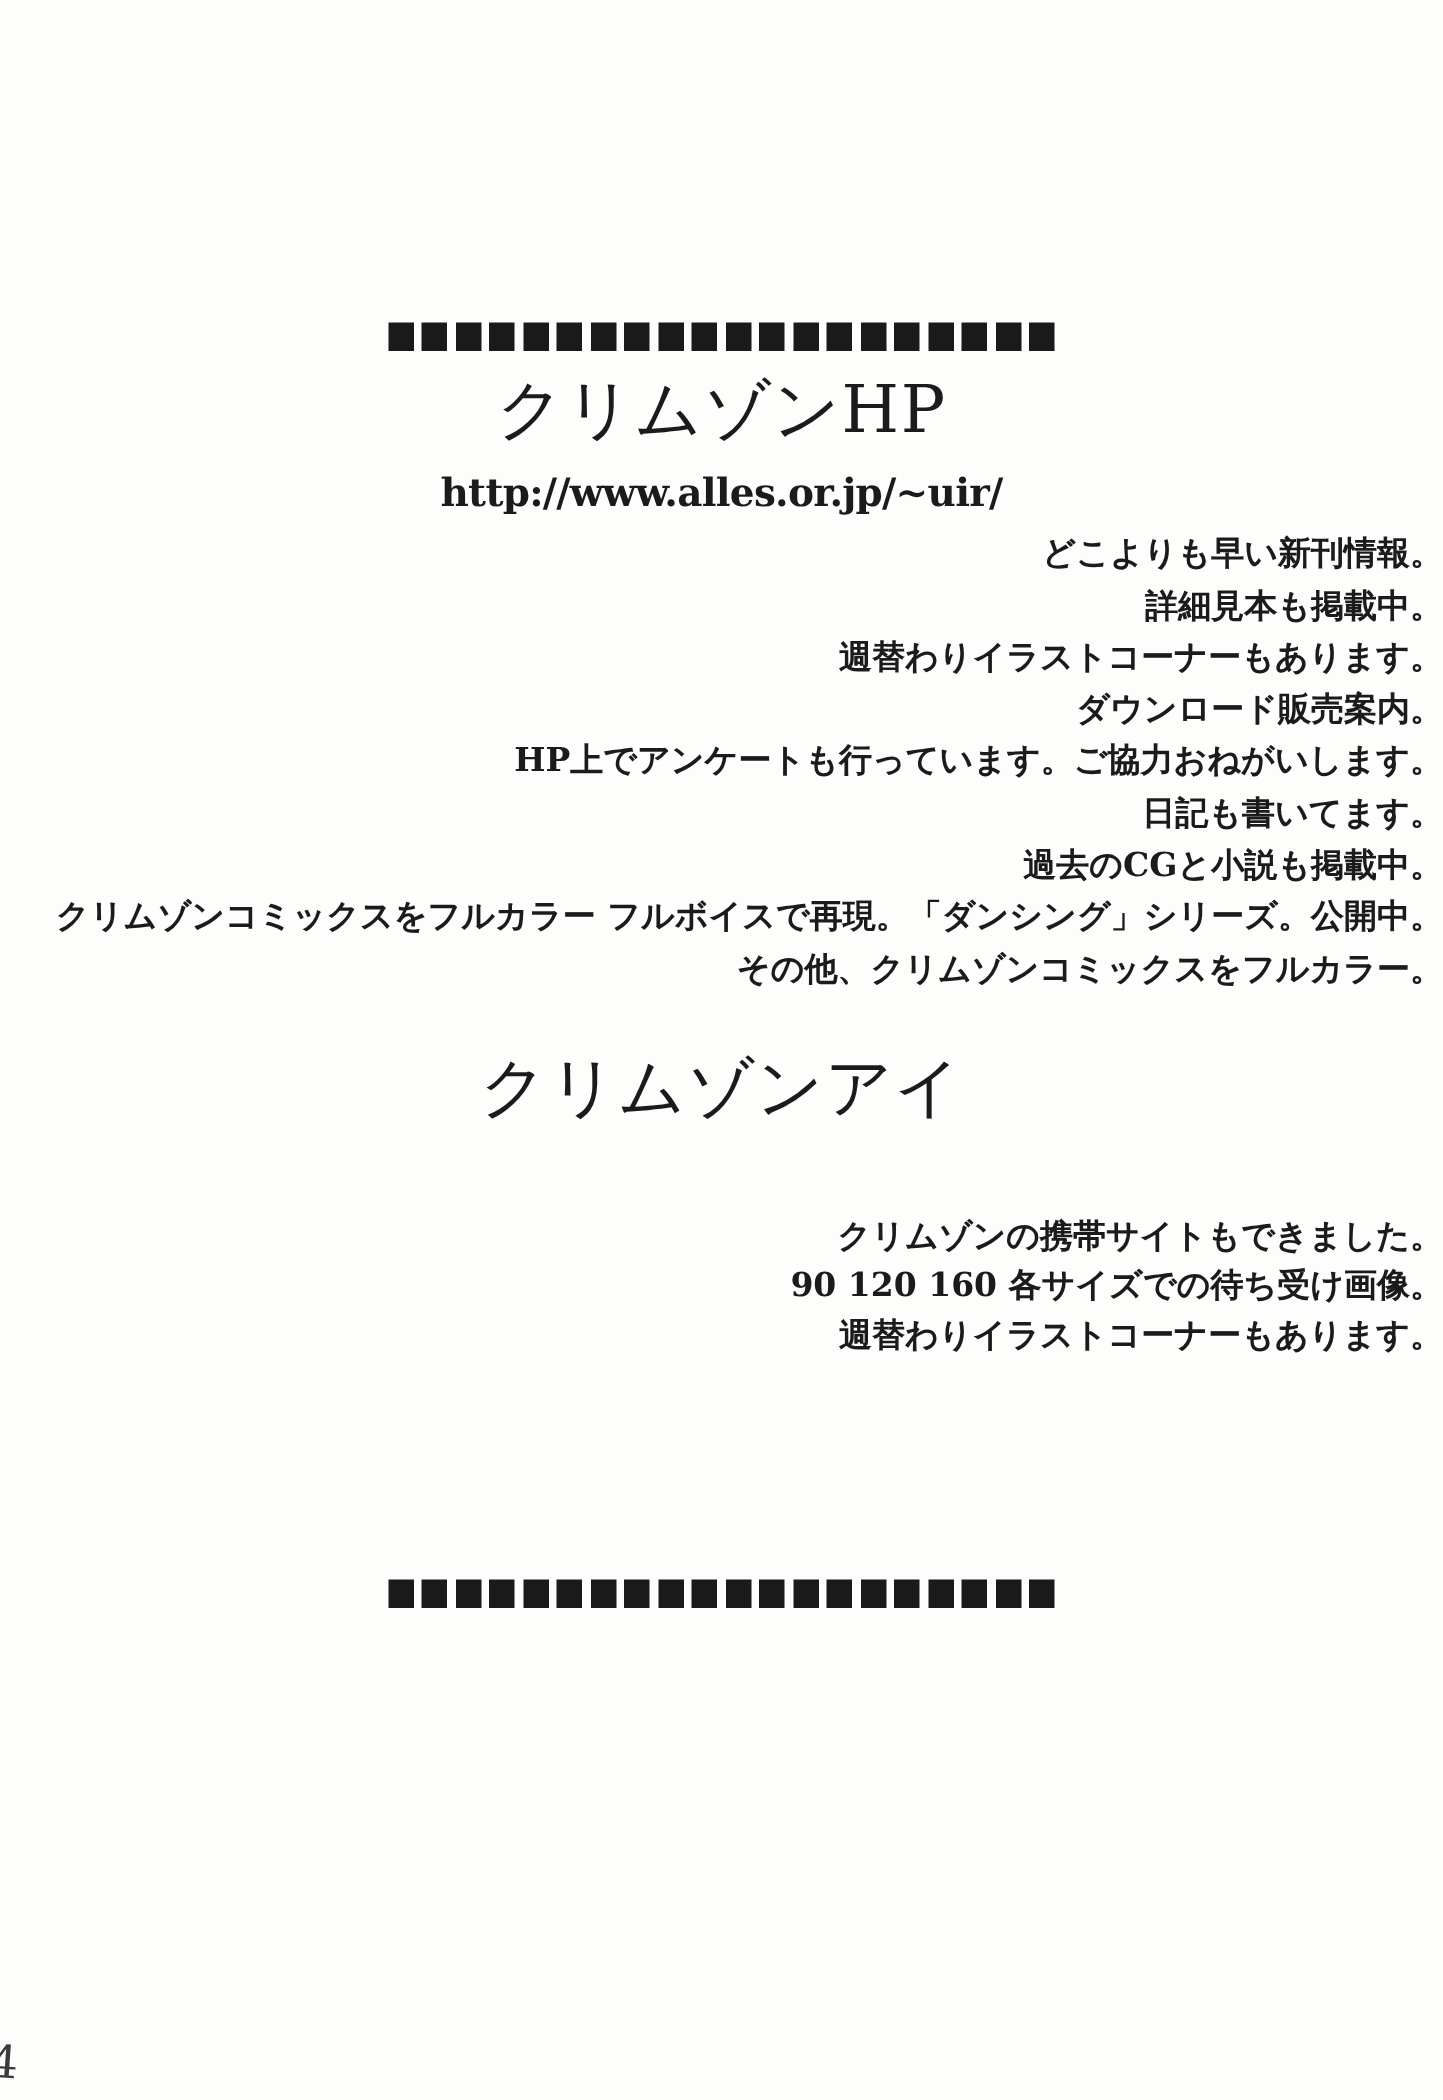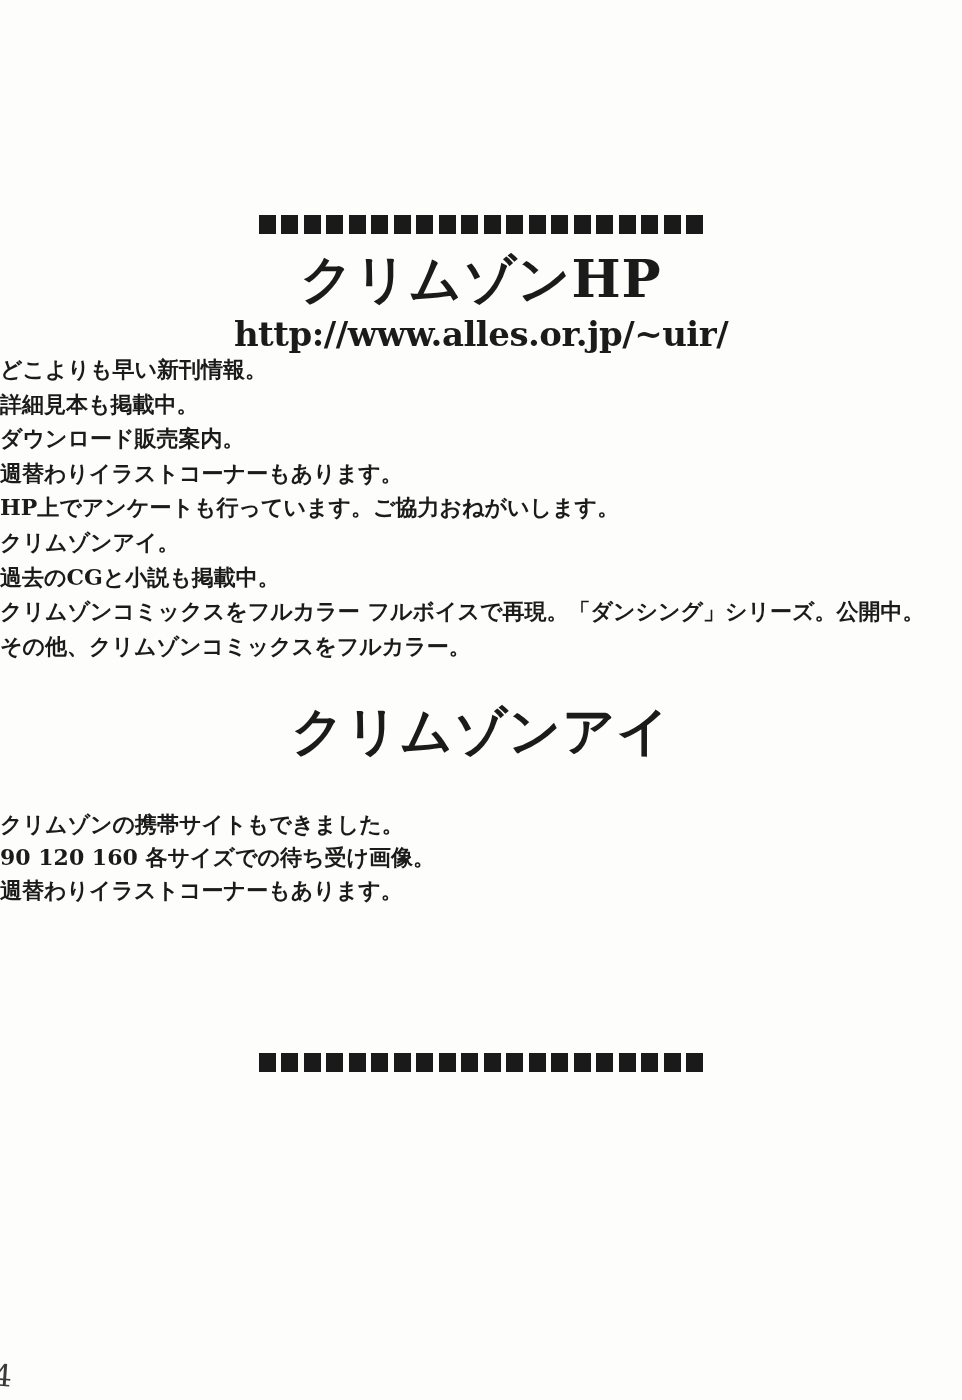--- a/index.html
+++ b/index.html
@@ -31,43 +31,43 @@
     background: #1a1a1a;
     flex: 0 0 auto;
   }
   .top-squares { top: 215px; }
   .bottom-squares { top: 1053px; }
   .section-title {
     position: absolute;
     left: 0;
     width: 100%;
     text-align: center;
-    font-weight: bold;
-    font-size: 52px;
+    font-weight: normal;
+    font-size: 44px;
     letter-spacing: 1px;
     line-height: 1.15;
   }
   .title-1 { top: 249px; }
   .title-2 { top: 701px; }
   .section-url {
     position: absolute;
     left: 0;
     width: 100%;
     text-align: center;
     font-weight: bold;
-    font-size: 34px;
+    font-size: 26px;
     letter-spacing: -0.5px;
   }
   .url-1 { top: 314px; }
   .url-2 { top: 772px; }
   .line-block {
     position: absolute;
     left: 0;
     width: 100%;
-    text-align: left;
+    text-align: right;
     font-weight: bold;
     font-size: 22px;
     line-height: 34.6px;
   }
   .lines-1 { top: 352px; }
   .lines-2 { top: 808px; line-height: 33px; }
   .page-number {
     position: absolute;
     left: -7px;
     top: 1358px;
@@ -105,24 +105,24 @@
       <span class="square"></span>
     </div>
 
   <div class="section-title title-1">クリムゾンHP</div>
 
   <div class="section-url url-1">http://www.alles.or.jp/~uir/</div>
 
   <div class="line-block lines-1">
       <div>どこよりも早い新刊情報。</div>
       <div>詳細見本も掲載中。</div>
+      <div>週替わりイラストコーナーもあります。</div>
       <div>ダウンロード販売案内。</div>
-      <div>週替わりイラストコーナーもあります。</div>
       <div>HP上でアンケートも行っています。ご協力おねがいします。</div>
-      <div>クリムゾンアイ。</div>
+      <div>日記も書いてます。</div>
       <div>過去のCGと小説も掲載中。</div>
       <div>クリムゾンコミックスをフルカラー フルボイスで再現。「ダンシング」シリーズ。公開中。</div>
       <div>その他、クリムゾンコミックスをフルカラー。</div>
     </div>
 
   <div class="section-title title-2">クリムゾンアイ</div>
 
 
   <div class="line-block lines-2">
       <div>クリムゾンの携帯サイトもできました。</div>

